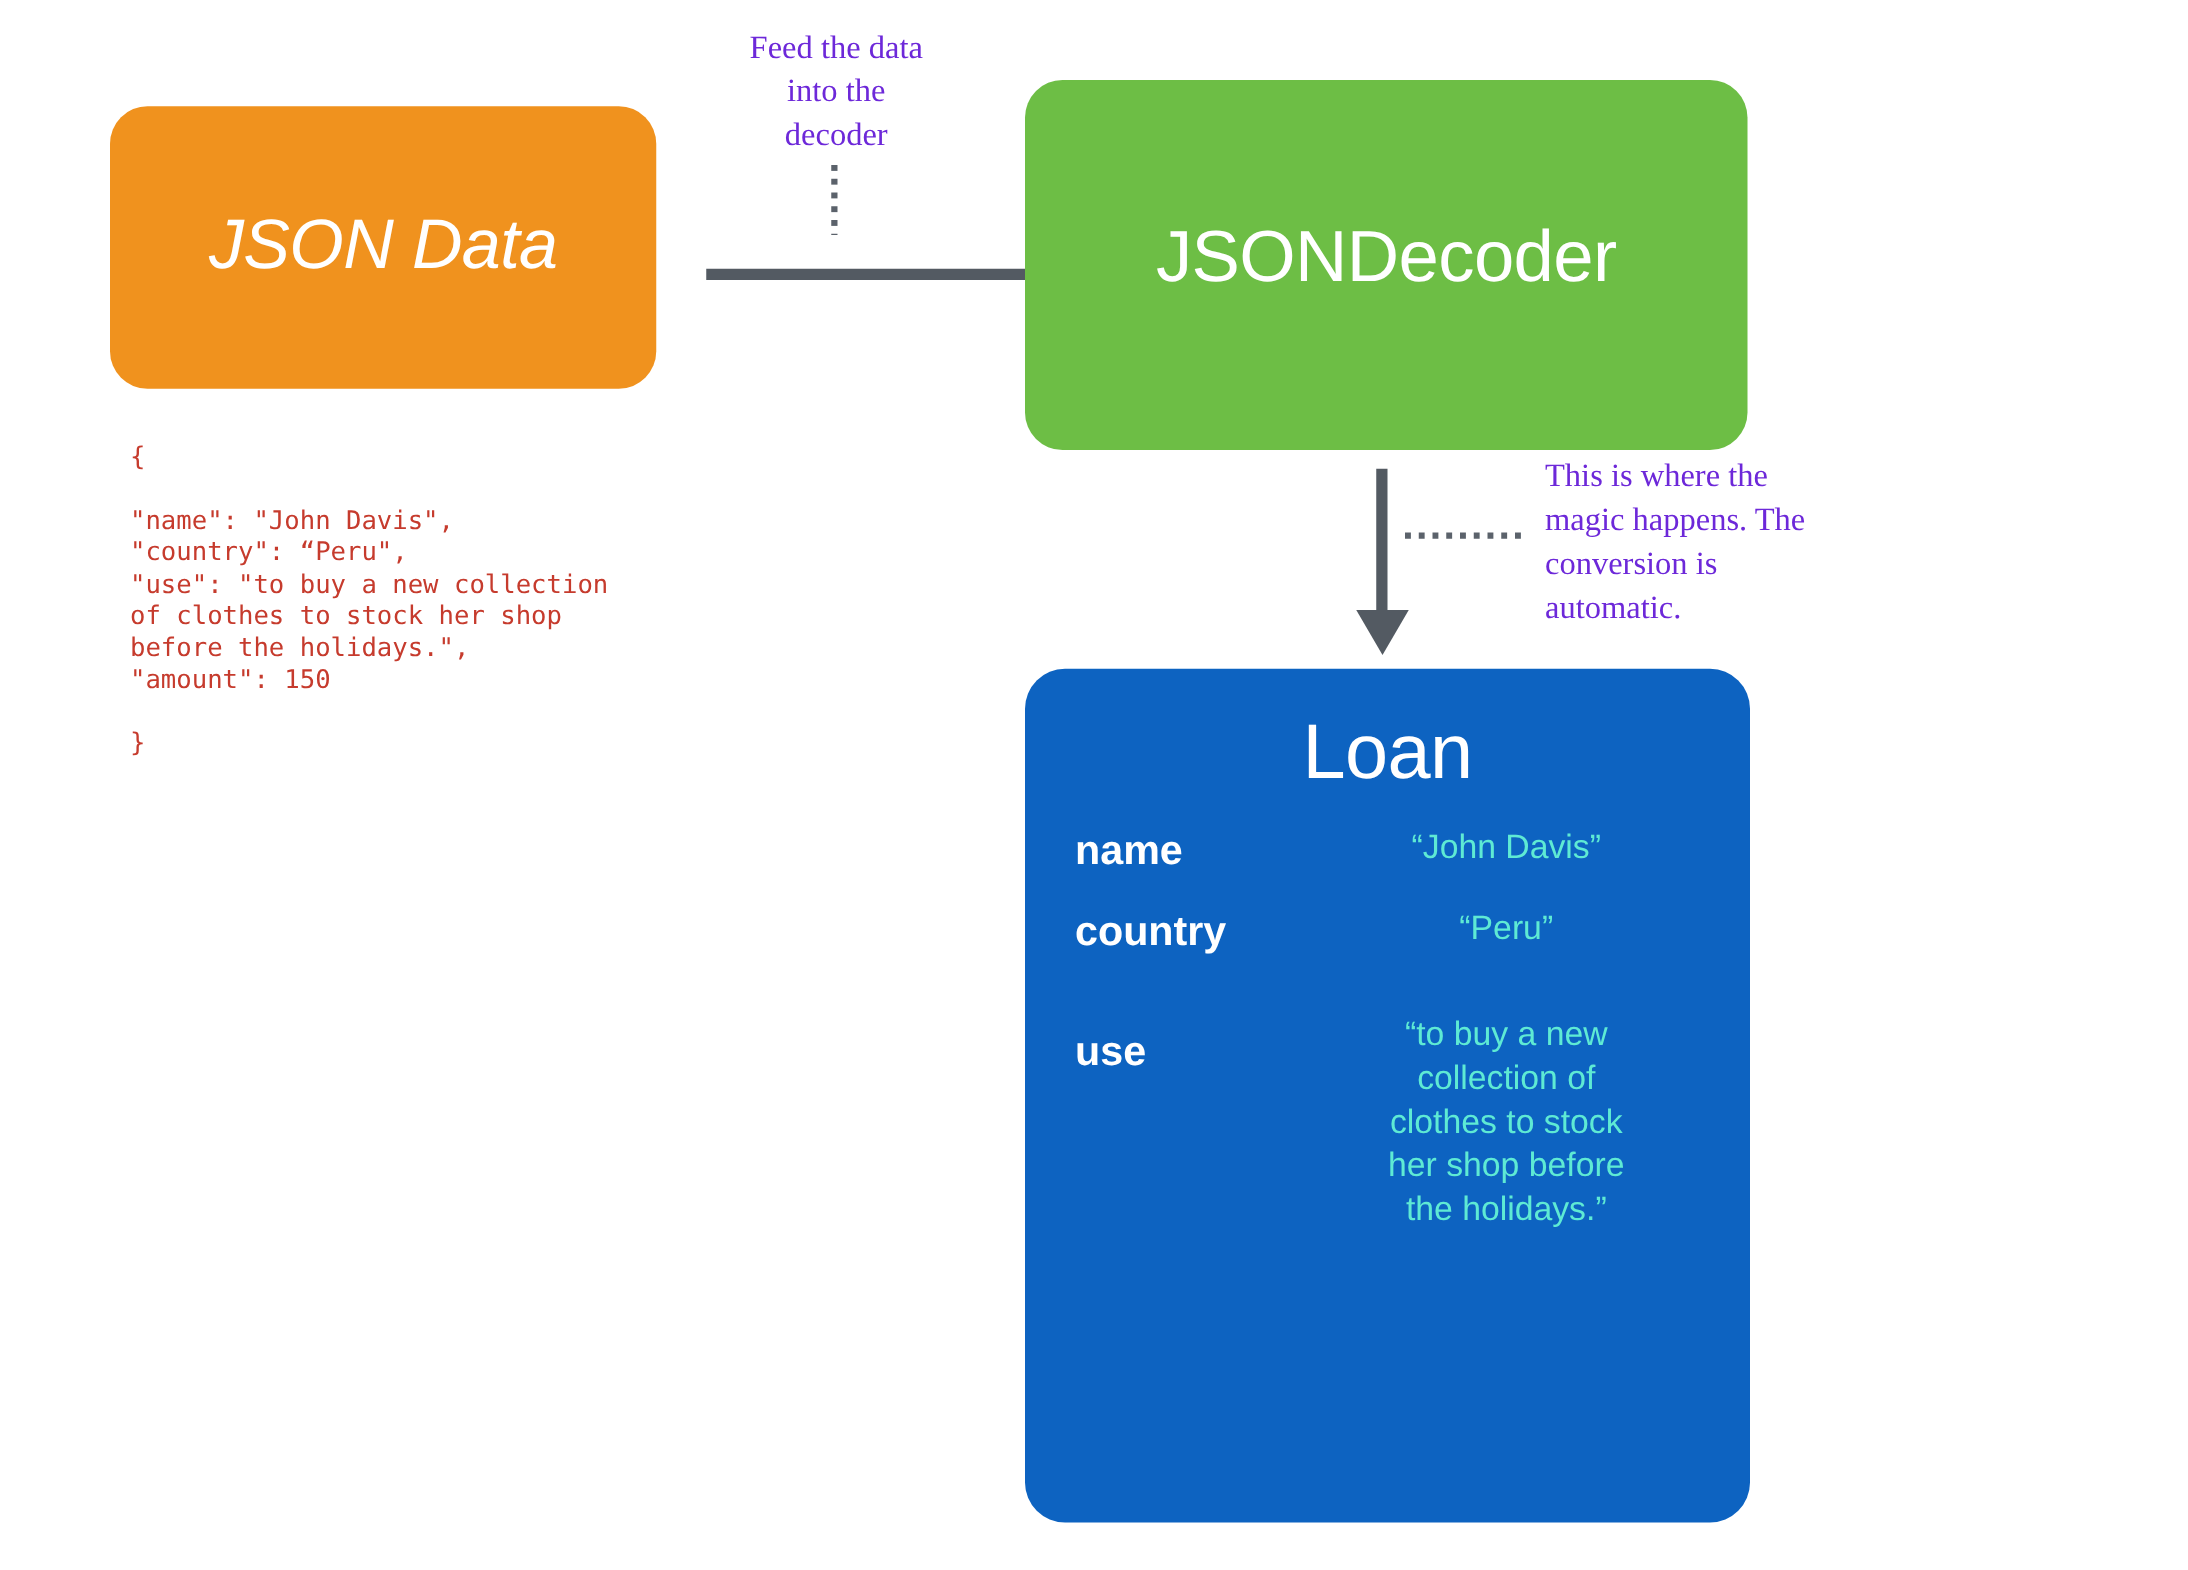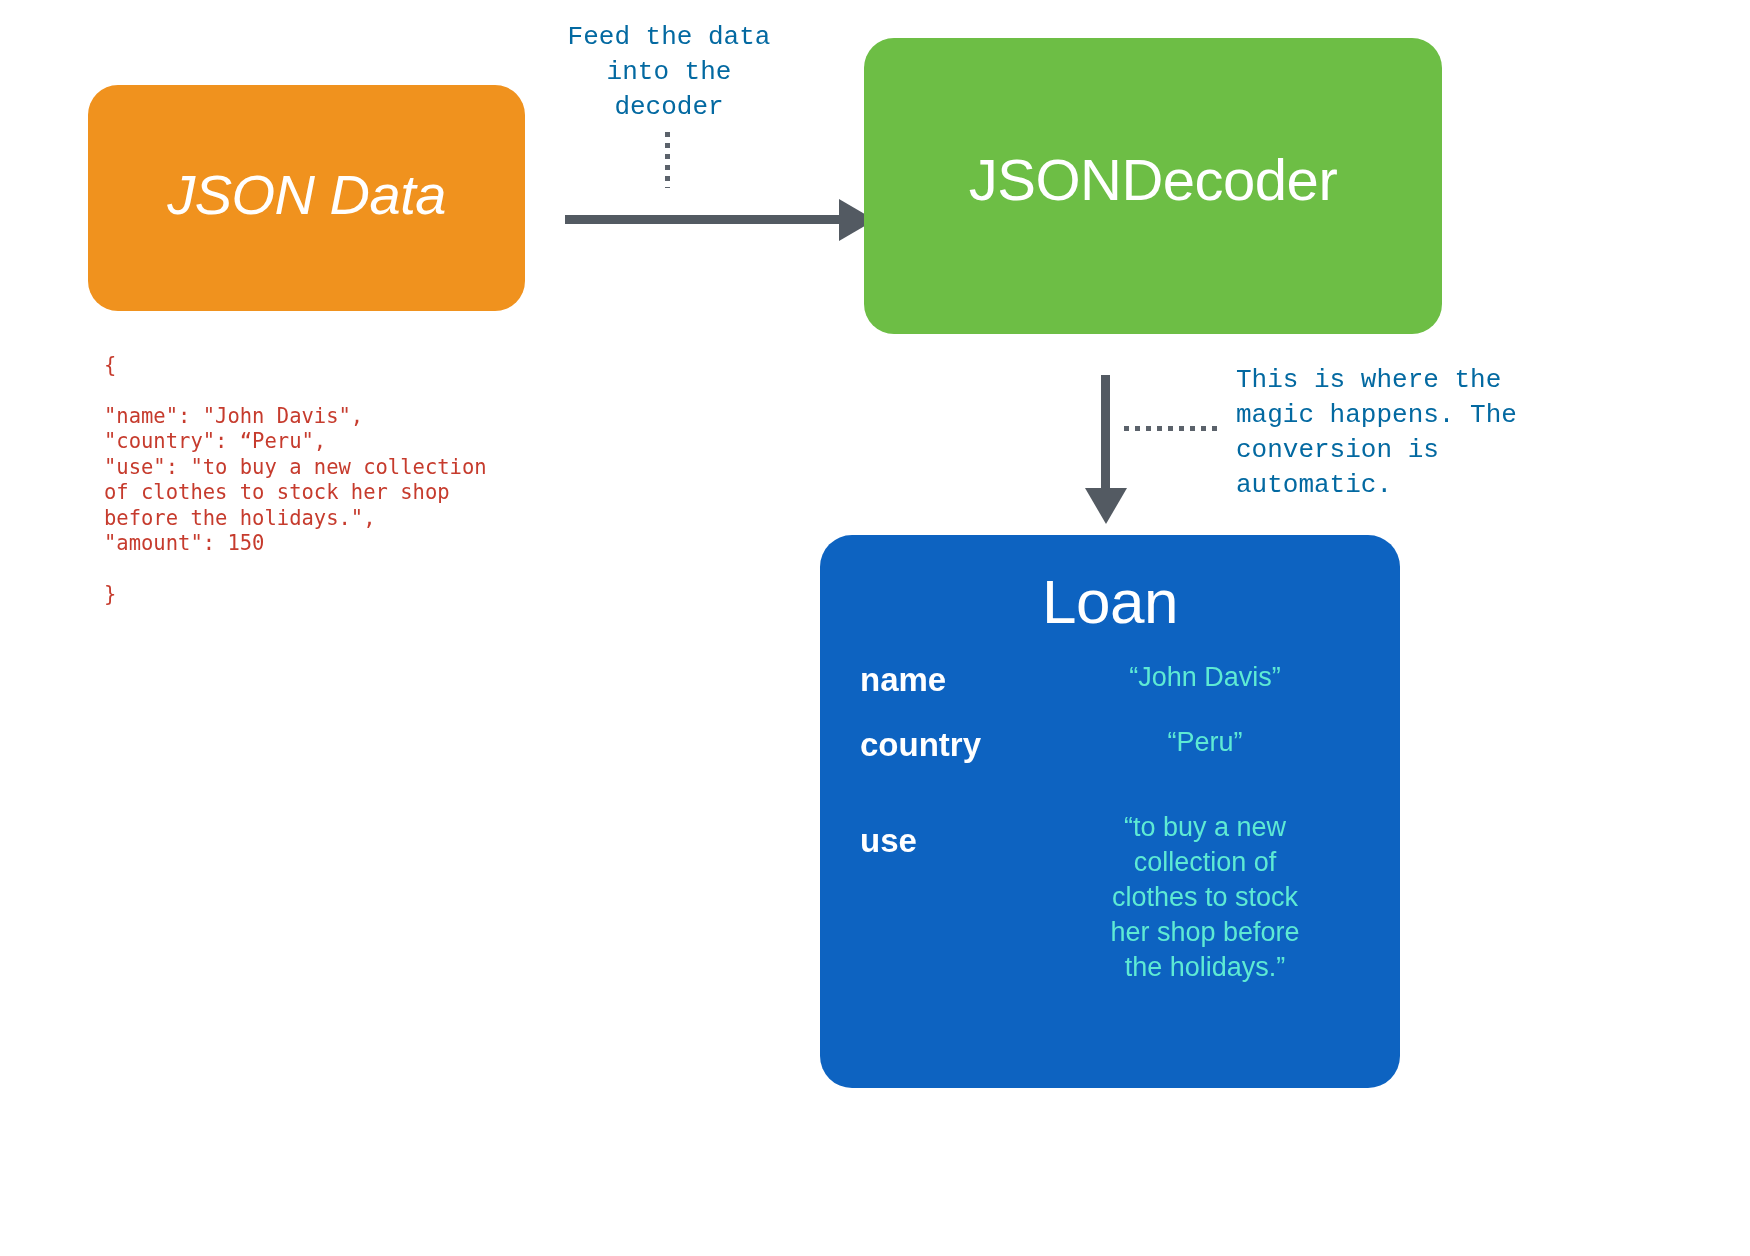--- a/index.html
+++ b/index.html
@@ -45,36 +45,35 @@
   #json-box .box-title {
     position: absolute;
     left: 0; right: 0;
     top: 78px;
     font-size: 56px;
     line-height: 64px;
     font-style: italic;
   }
 
   #decoder-box {
-    left: 820px; top: 38px;
+    left: 820px; top: 64px;
     width: 578px; height: 296px;
     background: #6DBE45;
-    margin-left: 44px;
   }
   #decoder-box .box-title {
     position: absolute;
     left: 0; right: 0;
     top: 108px;
     font-size: 58px;
     line-height: 68px;
   }
 
   #loan-box {
     left: 820px; top: 535px;
-    width: 580px; height: 553px;
+    width: 580px; height: 683px;
     background: #0D63C1;
     border-radius: 32px;
   }
   #loan-box .box-title {
     position: absolute;
     left: 0; right: 0;
     top: 30px;
     font-size: 62px;
     line-height: 74px;
   }
@@ -89,22 +88,22 @@
     font-family: "DejaVu Sans Mono", "Liberation Mono", monospace;
     font-size: 20.5px;
     line-height: 25.5px;
     white-space: pre;
     letter-spacing: 0px;
   }
 
   
   .callout {
     position: absolute;
-    color: #0369a1;
-    font-family: Liberation Mono, monospace;
+    color: #6d28d9;
+    font-family: Liberation Serif, serif;
     font-size: 26px;
     line-height: 35px;
     white-space: pre;
   }
   #feed-label {
     left: 540px;
     top: 20px;
     width: 258px;
     text-align: center;
   }

